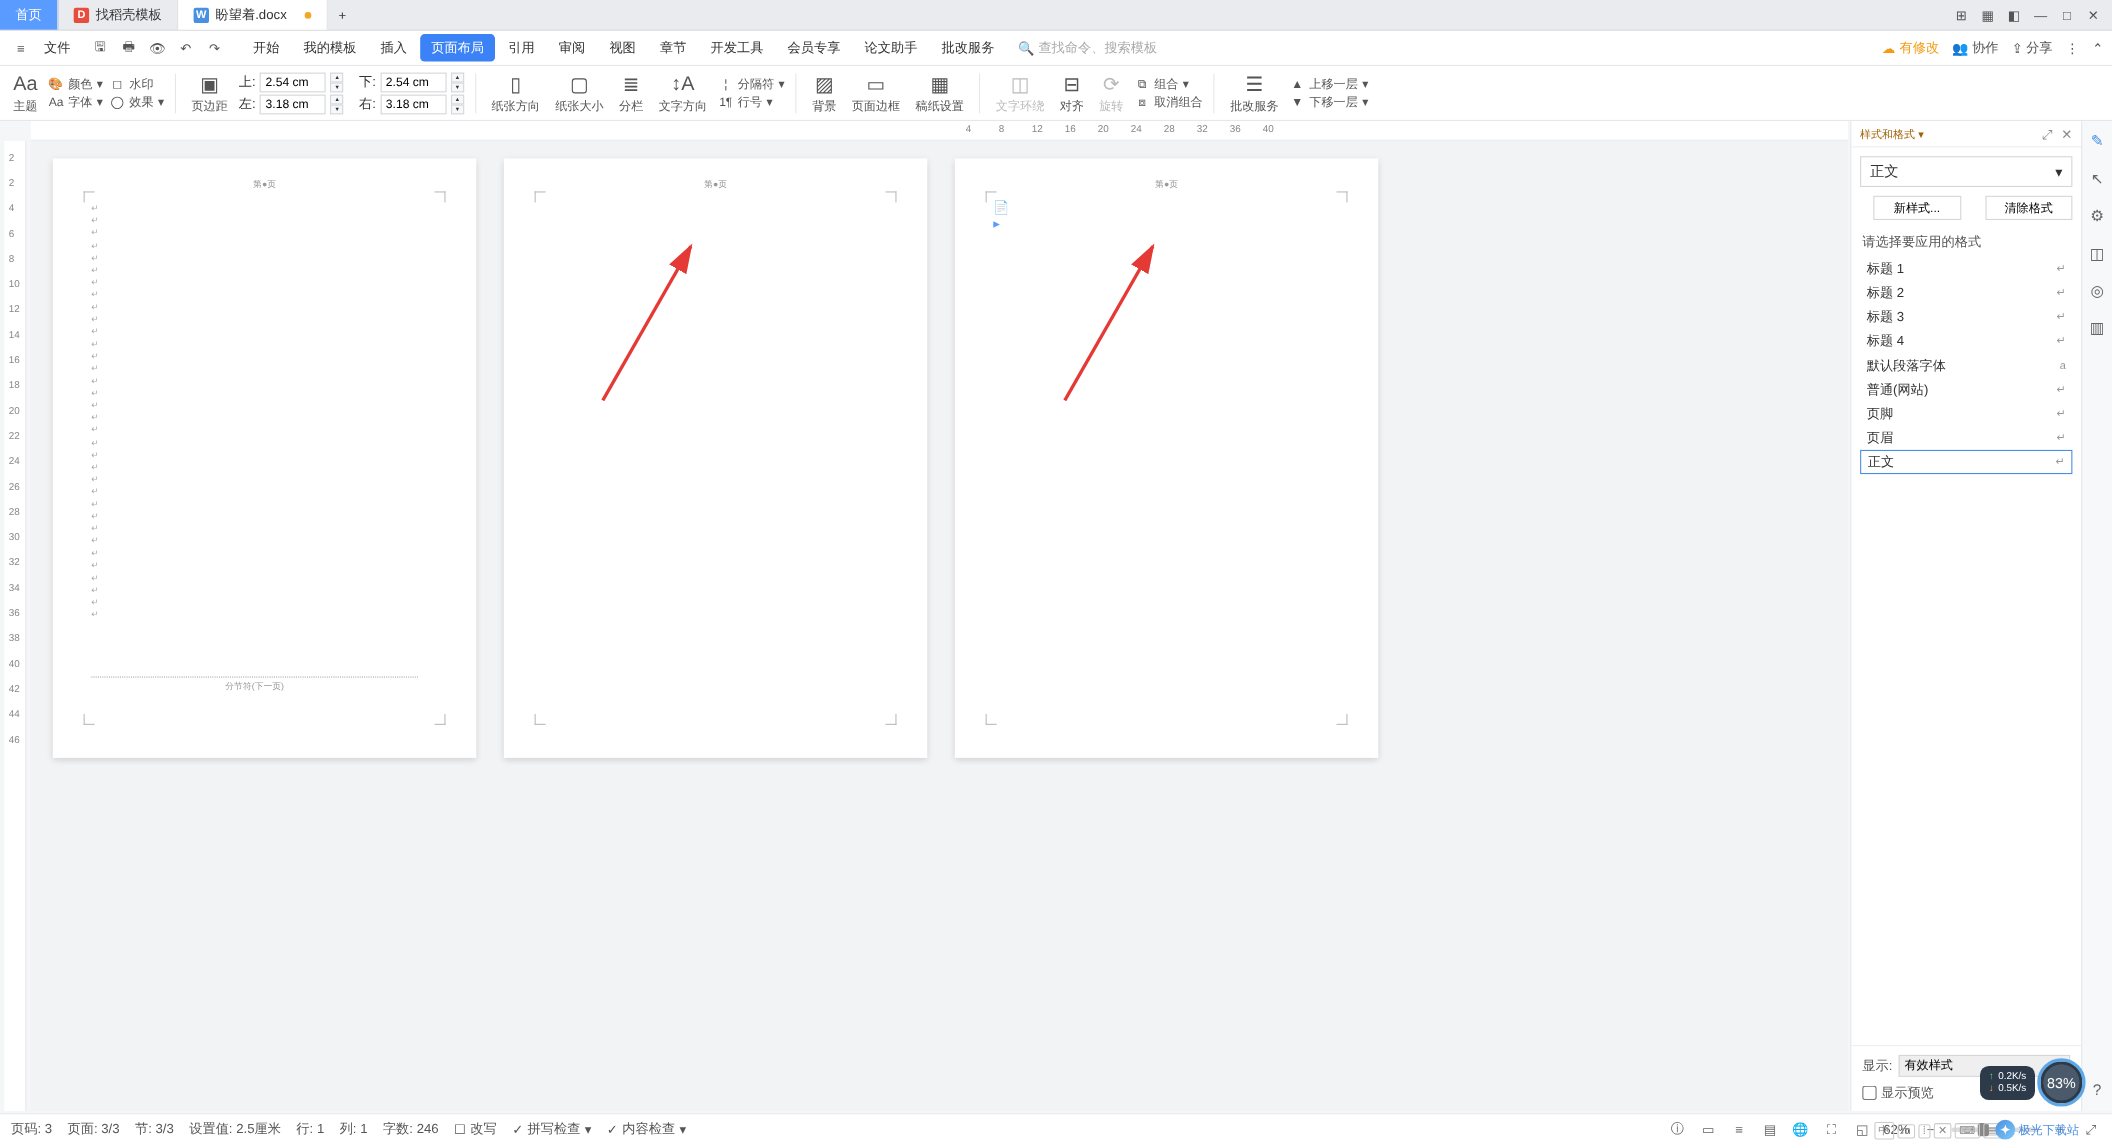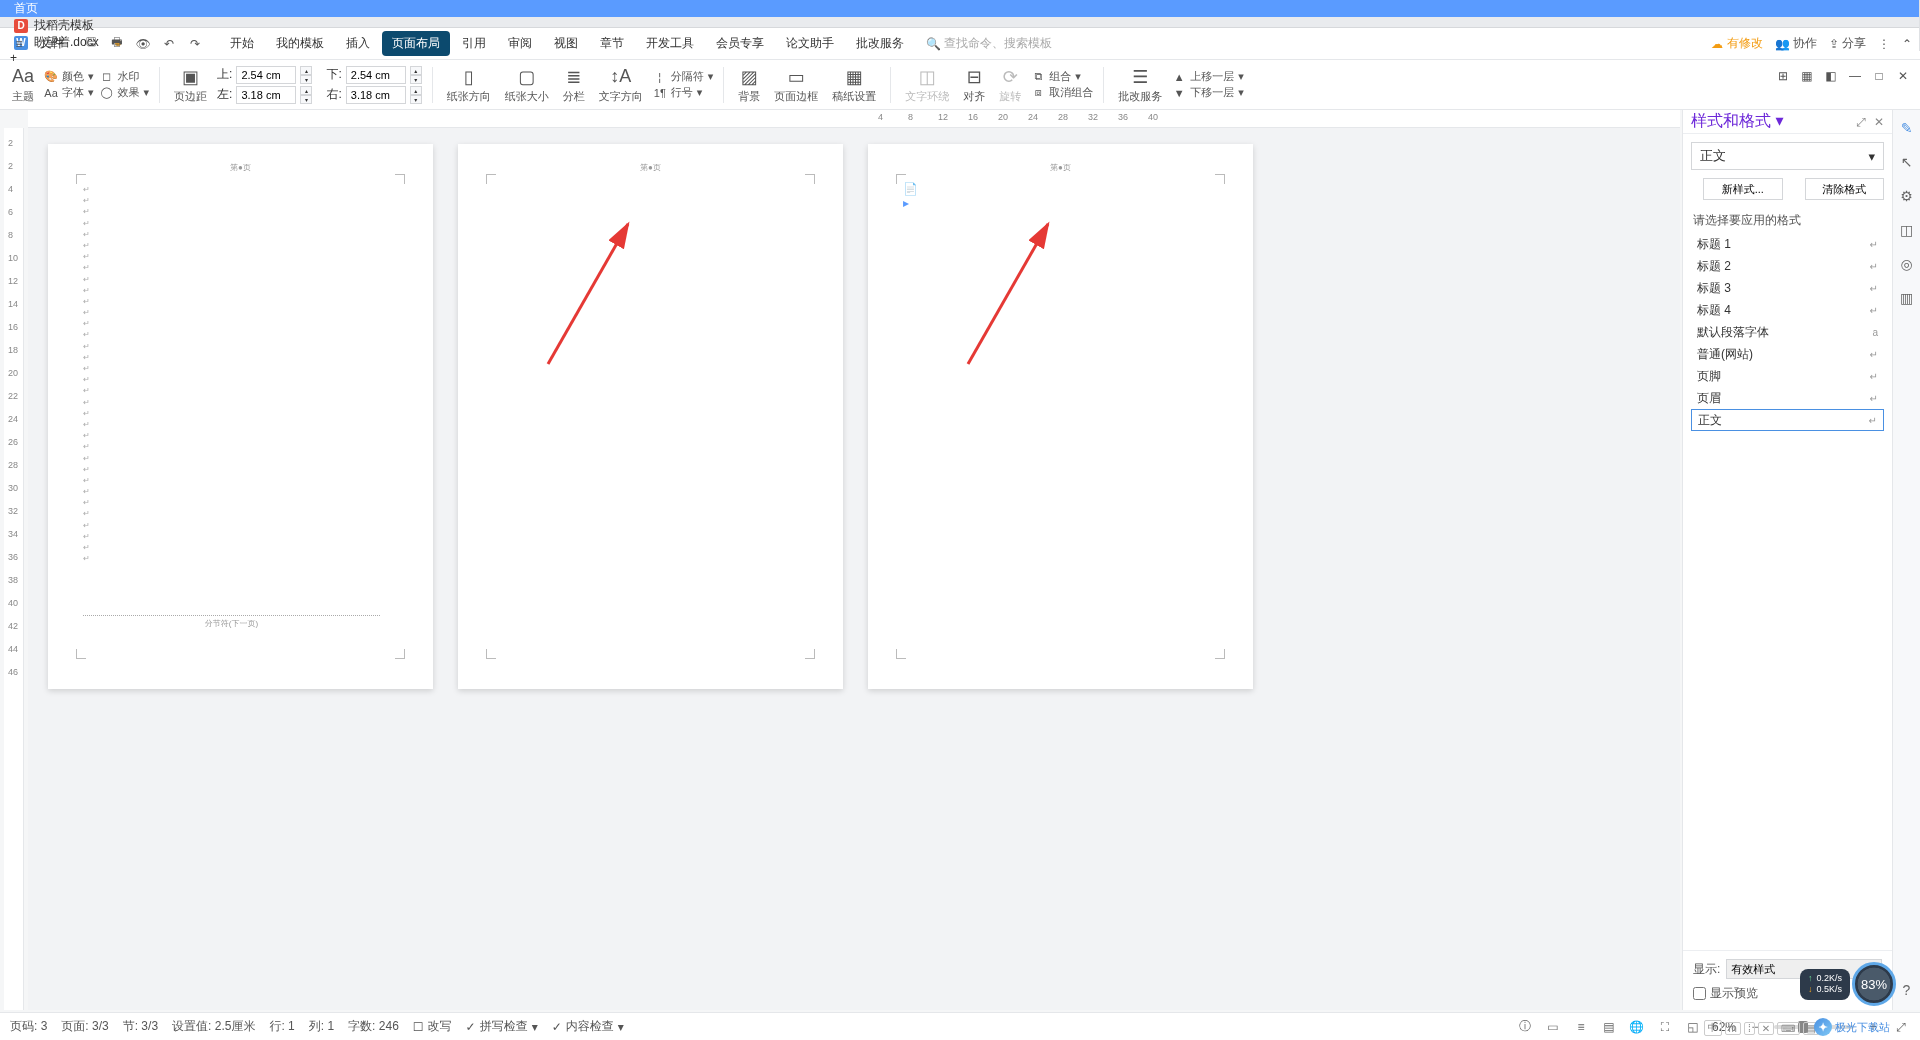--- a/index.html
+++ b/index.html
@@ -1,38 +1,38 @@
 <!DOCTYPE html>
 <html><head>
 <meta charset="utf-8">
 <style>
 * { margin:0; padding:0; box-sizing:border-box; font-family:"Microsoft YaHei",sans-serif; user-select:none; }
 body { background:#f5f6f7; width:1920px; height:1040px; overflow:hidden; position:relative; font-size:12px; color:#333; }
 
 
-.tabstrip { height:28px; background:#e9ebee; display:flex; align-items:stretch; border-bottom:1px solid #d6d8db;flex-direction:column; }
+.tabstrip { height:28px; background:#e9ebee; display:flex; align-items:stretch; border-bottom:1px solid #d6d8db; }
 .tab { display:flex; align-items:center; padding:0 14px; gap:6px; border-right:1px solid #dfe1e4; cursor:pointer; }
 .tab.home { background:#5a9bff; color:#fff; }
 .tab .ico { width:14px; height:14px; display:inline-flex; align-items:center; justify-content:center; }
 .tab.template .ico { background:#e74c3c; color:#fff; border-radius:2px; font-size:10px; font-weight:bold; }
 .tab.doc .ico { background:#4a90e2; color:#fff; border-radius:2px; font-size:10px; font-weight:bold; }
 .tab.doc { background:#fff; }
 .tab .dirty { width:6px; height:6px; background:#f5a623; border-radius:50%; margin-left:10px; }
 .tab.add { padding:0 10px; border:none; }
 .winctrl { margin-left:auto; display:flex; align-items:center; padding-right:6px; gap:2px; }
 .winctrl span { width:22px; height:22px; display:flex; align-items:center; justify-content:center; color:#555; cursor:pointer; }
 
 
 .menubar { height:32px; background:#fff; display:flex; align-items:center; padding:0 8px; border-bottom:1px solid #e5e7ea; gap:4px; }
 .menubar .burger, .menubar .qa { width:22px; height:22px; display:flex; align-items:center; justify-content:center; color:#555; cursor:pointer; }
 .menubar .file-label { padding:0 6px; cursor:pointer; }
 .menubar .qat { display:flex; gap:4px; margin-left:6px; }
 .menubar .menus { display:flex; gap:2px; margin-left:10px; }
 .menubar .menus span { padding:4px 10px; cursor:pointer; border-radius:4px; }
-.menubar .menus span.active { background:#0c4a6e; color:#fff; }
+.menubar .menus span.active { background:#3b82f6; color:#fff; }
 .menubar .search { margin-left:8px; color:#aaa; display:flex; align-items:center; gap:4px; }
 .menubar .search .glass { width:14px; height:14px; }
 .menubar .right { margin-left:auto; display:flex; align-items:center; gap:12px; color:#555; }
 .menubar .right .pending { color:#f39c12; display:flex; align-items:center; gap:4px; }
 .menubar .right span { cursor:pointer; display:flex; align-items:center; gap:3px; }
 
 .ribbon { height:50px; background:#fff; display:flex; align-items:center; padding:0 8px; border-bottom:1px solid #e5e7ea; gap:6px; }
 .rgrp { display:flex; flex-direction:column; align-items:center; justify-content:center; height:46px; cursor:pointer; color:#555; padding:0 4px; }
 .rgrp .ic { font-size:18px; height:22px; display:flex; align-items:center; justify-content:center; }
 .rgrp .lbl { font-size:11px; margin-top:1px; white-space:nowrap; }
@@ -71,21 +71,21 @@
 .arrow { position:absolute; pointer-events:none; }
 
 
 .siderail { position:absolute; top:110px; right:0; width:28px; bottom:30px; background:#f7f8fa; border-left:1px solid #e5e7ea; display:flex; flex-direction:column; align-items:center; padding-top:8px; gap:14px; }
 .siderail span { width:20px; height:20px; display:flex; align-items:center; justify-content:center; color:#666; cursor:pointer; font-size:14px; }
 .siderail span.active { color:#4a90e2; }
 
 
 .panel { position:absolute; top:110px; right:28px; width:210px; bottom:30px; background:#fff; border-left:1px solid #e5e7ea; display:flex; flex-direction:column; }
 .panel .phdr { height:24px; display:flex; align-items:center; padding:0 8px; border-bottom:1px solid #eceef1; }
-.panel .phdr .ttl { font-size:16px; color:#6d28d9; }
+.panel .phdr .ttl { font-size:10px; color:#a16207; }
 .panel .phdr .tools { margin-left:auto; display:flex; gap:8px; color:#888; }
 .panel .phdr .tools span { cursor:pointer; }
 .panel .current { margin:8px; }
 .panel .current .box { border:1px solid #d4d6d9; height:28px; display:flex; align-items:center; padding:0 8px; font-size:13px; justify-content:space-between; }
 .panel .btnrow { display:flex; gap:10px; padding:0 8px 8px; }
 .panel .btnrow button { flex:1; height:22px; border:1px solid #d4d6d9; background:#fff; font-size:11px; cursor:pointer;margin-left:12px; }
 .panel .caption { padding:4px 10px; font-size:12px; color:#555; }
 .panel .stylelist { flex:1; overflow:auto; padding:0 8px; }
 .panel .stylelist .item { display:flex; align-items:center; height:22px; font-size:12px; padding:0 6px; cursor:pointer; justify-content:space-between; }
 .panel .stylelist .item .ret { color:#999; font-size:10px; }

